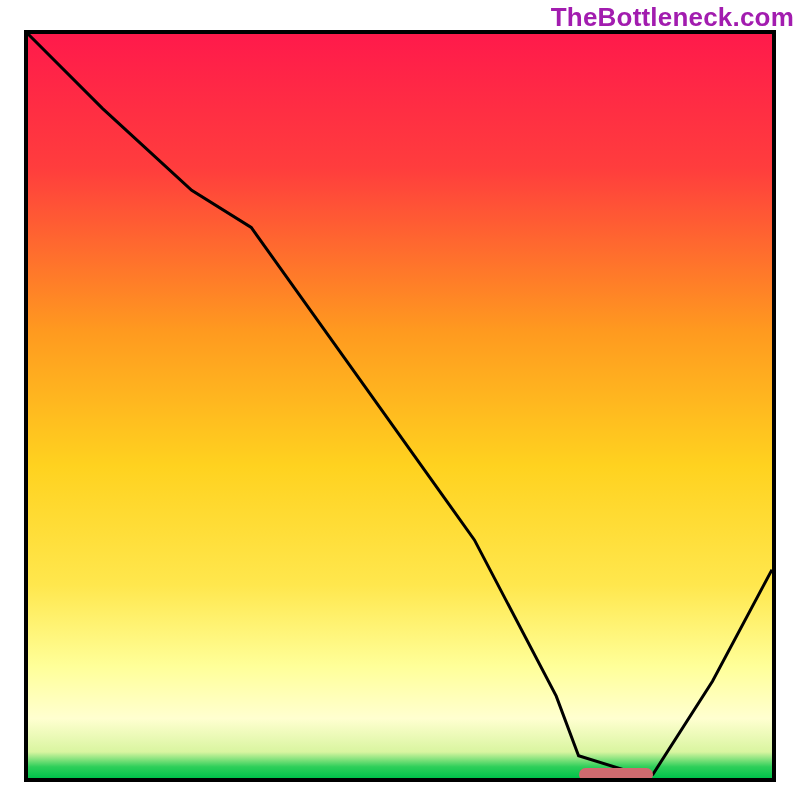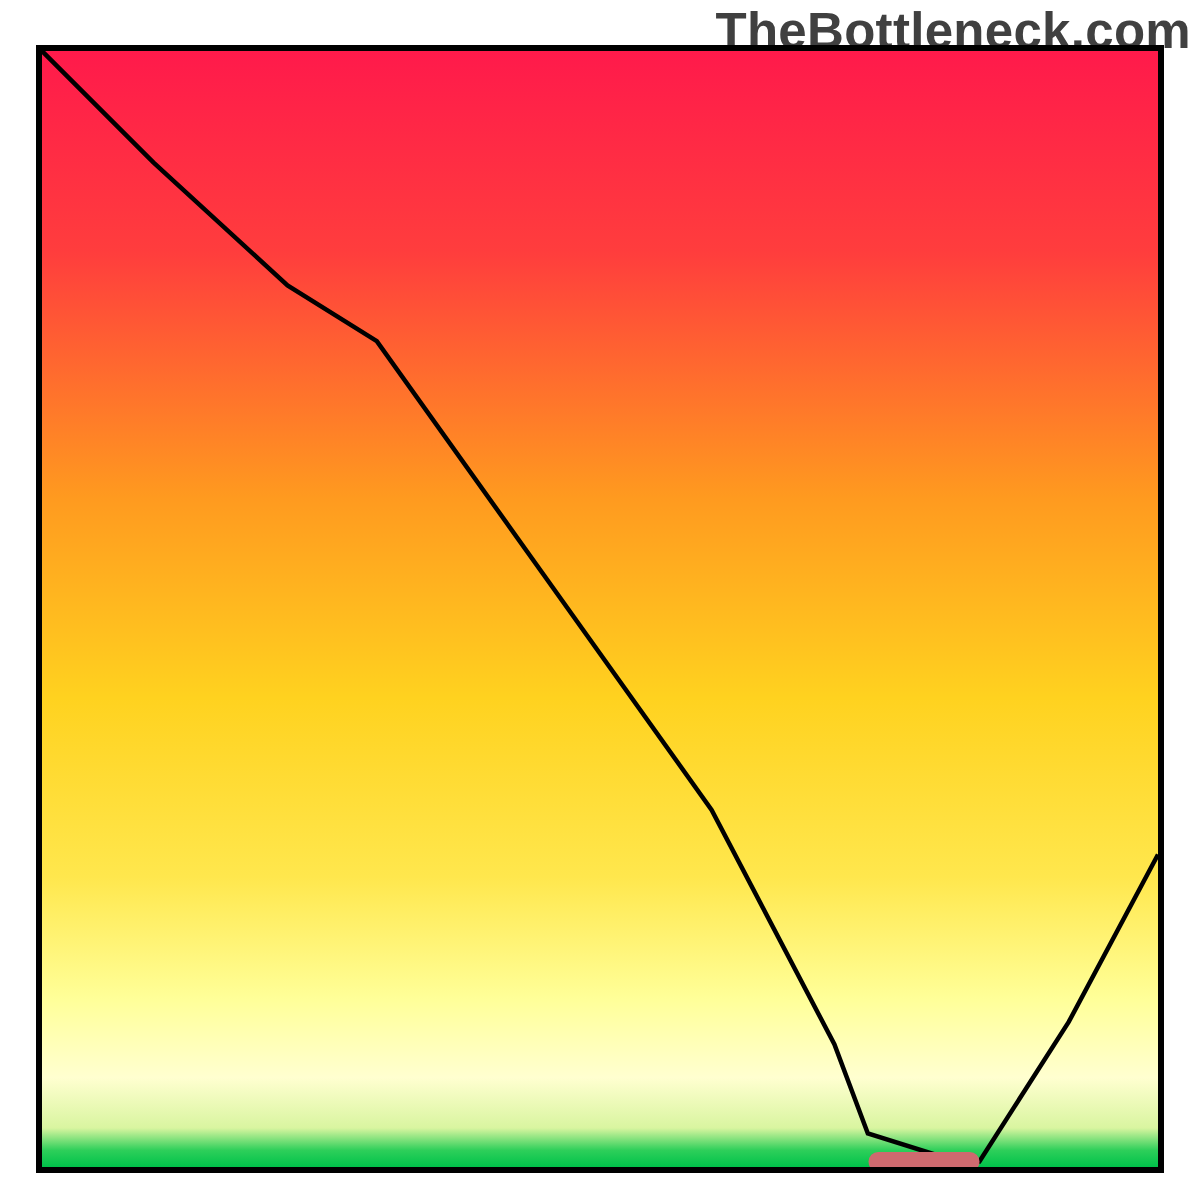--- a/index.html
+++ b/index.html
@@ -13,23 +13,23 @@
   .outer {
     position: relative;
     width: 800px;
     height: 800px;
   }
   .watermark {
     position: absolute;
     top: 2px;
     right: 6px;
     font-family: Arial, Helvetica, sans-serif;
-    font-size: 34px;
+    font-size: 26px;
     font-weight: 600;
-    color: #404040;
+    color: #a21caf;
     letter-spacing: 0.2px;
     user-select: none;
     margin-left: 12px;
   }
   .frame {
     position: absolute;
     left: 24px;
     top: 30px;
     width: 752px;
     height: 752px;

